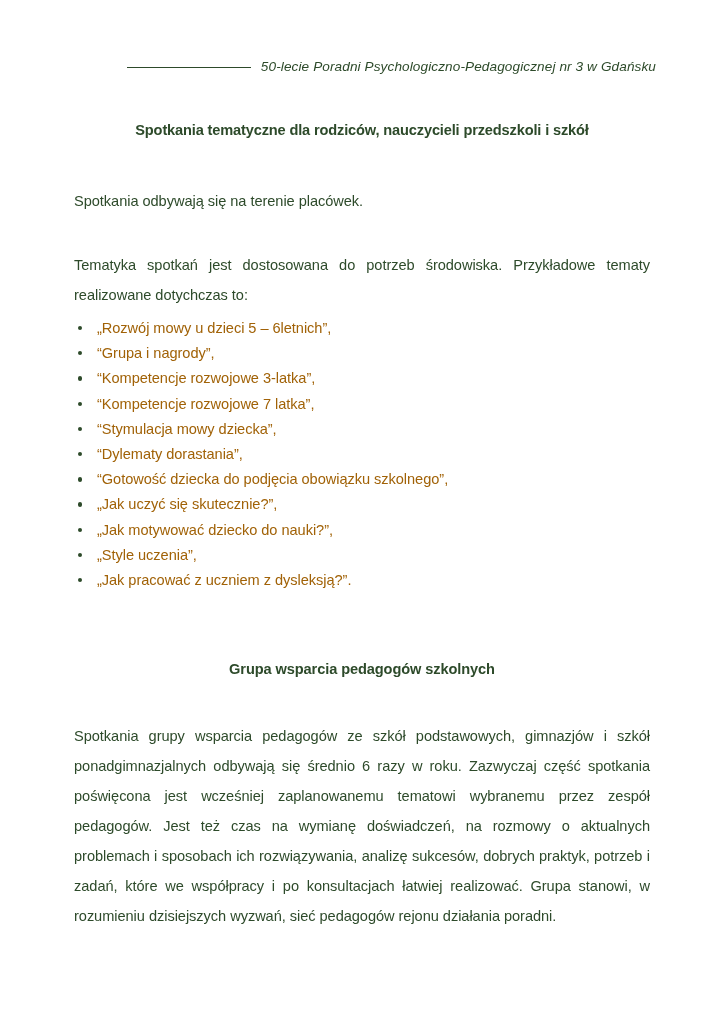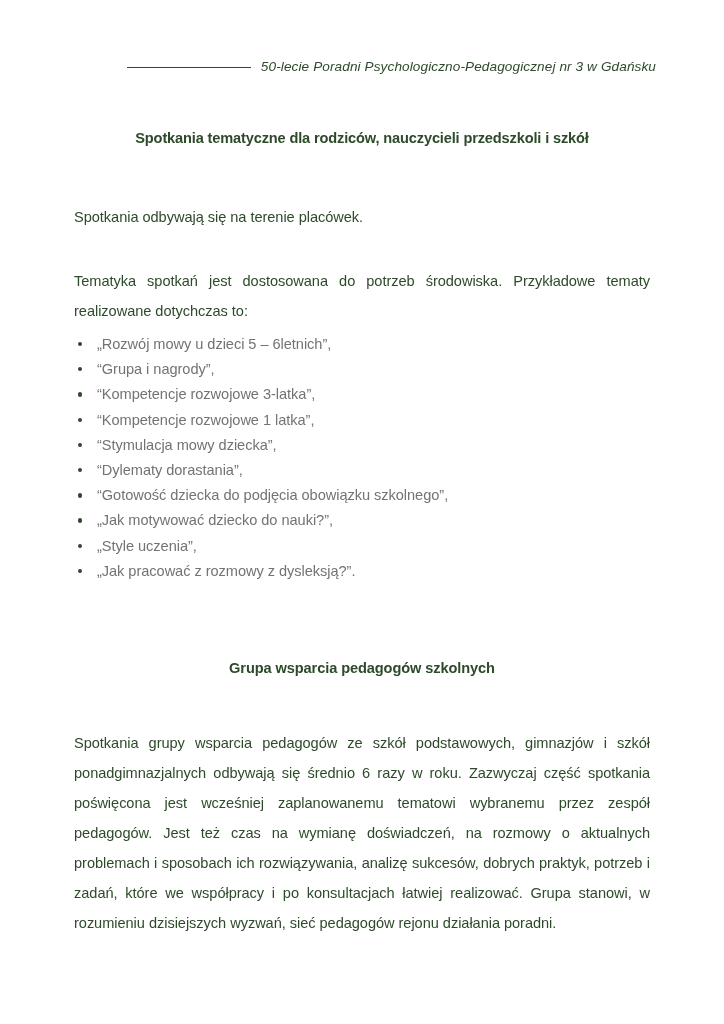--- a/index.html
+++ b/index.html
@@ -62,21 +62,21 @@
     position: absolute;
     left: 68px;
     top: 112px;
     width: 588px;
   }
 
   h2.section-heading {
     font-size: 14.6px;
     font-weight: bold;
     text-align: center;
-    margin: 16px;
+    margin: 8px;
     letter-spacing: -0.15px;
     line-height: 1.5;
     color: #2d4a2a;
   }
   h2.section-heading.sub {
     letter-spacing: -0.1px;
     text-align: center;
   }
 
   p.body-par {
@@ -97,21 +97,21 @@
   ul.topic-list {
     list-style: none;
     margin: 0;
     padding: 0;
   }
   ul.topic-list li {
     position: relative;
     font-size: 14.6px;
     line-height: 25.2px;
     padding-left: 29px;
-    color: #737373;
+    color: #a16207;
     letter-spacing: -0.05px;
     white-space: nowrap;
   }
   ul.topic-list li .bullet-dot {
     position: absolute;
     left: 10px;
     top: 10px;
     width: 4.4px;
     height: 4.4px;
     border-radius: 50%;
@@ -148,45 +148,49 @@
       <li>
         <span class="bullet-dot"></span>
         <span>“Grupa i nagrody”,</span>
       </li>
       <li>
         <span class="bullet-dot"></span>
         <span>“Kompetencje rozwojowe 3-latka”,</span>
       </li>
       <li>
         <span class="bullet-dot"></span>
-        <span>“Kompetencje rozwojowe 1 latka”,</span>
+        <span>“Kompetencje rozwojowe 7 latka”,</span>
       </li>
       <li>
         <span class="bullet-dot"></span>
         <span>“Stymulacja mowy dziecka”,</span>
       </li>
       <li>
         <span class="bullet-dot"></span>
         <span>“Dylematy dorastania”,</span>
       </li>
       <li>
         <span class="bullet-dot"></span>
         <span>“Gotowość dziecka do podjęcia obowiązku szkolnego”,</span>
       </li>
       <li>
         <span class="bullet-dot"></span>
+        <span>„Jak uczyć się skutecznie?”,</span>
+      </li>
+      <li>
+        <span class="bullet-dot"></span>
         <span>„Jak motywować dziecko do nauki?”,</span>
       </li>
       <li>
         <span class="bullet-dot"></span>
         <span>„Style uczenia”,</span>
       </li>
       <li>
         <span class="bullet-dot"></span>
-        <span>„Jak pracować z rozmowy z dysleksją?”.</span>
+        <span>„Jak pracować z uczniem z dysleksją?”.</span>
       </li>
     </ul>
 
     <div class="spacer-58"></div>
 
     <h2 class="section-heading sub">Grupa wsparcia pedagogów szkolnych</h2>
 
     <div class="spacer-26"></div>
 
     <p class="body-par">Spotkania grupy wsparcia pedagogów ze szkół podstawowych, gimnazjów i szkół ponadgimnazjalnych odbywają się średnio 6 razy w roku. Zazwyczaj część spotkania poświęcona jest wcześniej zaplanowanemu tematowi wybranemu przez zespół pedagogów. Jest też czas na wymianę doświadczeń, na rozmowy o aktualnych problemach i sposobach ich rozwiązywania, analizę sukcesów, dobrych praktyk, potrzeb i zadań, które we współpracy i po konsultacjach łatwiej realizować. Grupa stanowi, w rozumieniu dzisiejszych wyzwań, sieć pedagogów rejonu działania poradni.</p>

